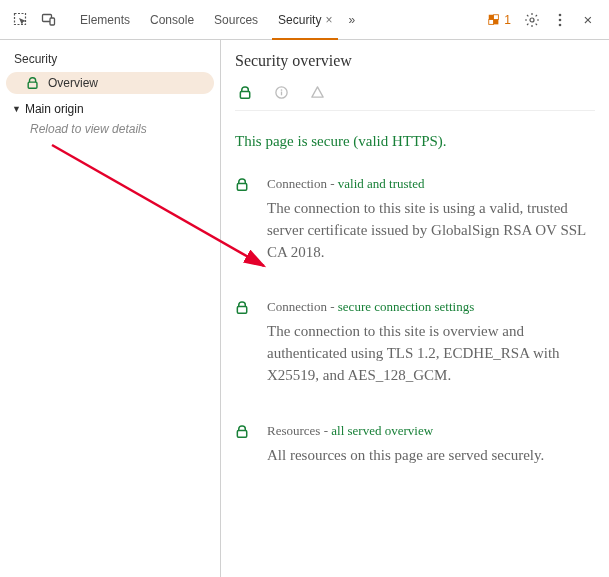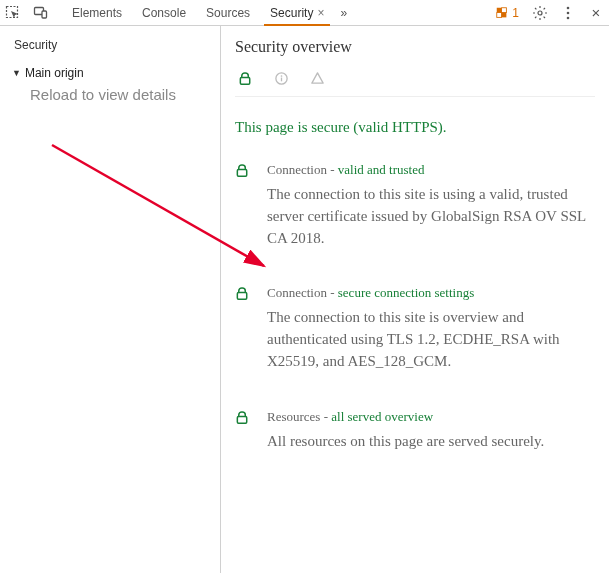--- a/index.html
+++ b/index.html
@@ -21,23 +21,23 @@
     background:#fff;
     width:609px;
     height:577px;
     overflow:hidden;
     position:relative;
   }
   
   .toolbar{
     display:flex;
     align-items:center;
-    height:26px;
+    height:40px;
     border-bottom:1px solid var(--border);
-    padding:0 0;
+    padding:0 8px;
     gap:2px;
     user-select:none;
   }
   .tb-btn{
     width:26px;height:26px;
     display:flex;align-items:center;justify-content:center;
     color:#555;
   }
   .tb-btn svg{width:16px;height:16px;}
   .tabs{display:flex;align-items:stretch;height:100%;margin-left:6px;}
@@ -95,21 +95,22 @@
   .side-sub{
     display:flex;align-items:center;gap:4px;
     padding:8px 12px 2px 12px;
     font-weight:500;
     color:#222;
   }
   .side-sub .tri{font-size:9px;color:#333;}
   .side-detail{
     padding:4px 12px 4px 30px;
     color:var(--faint);
-    font-size:15px;
+    font-size:12px;
+    font-style:italic;
   }
   
   .content{
     flex:1;
     padding:12px 14px;
     overflow:auto;
     font-family:Liberation Serif, serif;
   }
   h1.title{
     font-size:16px;
@@ -248,20 +249,26 @@
         <use href="#dots"></use>
       </svg>
     </div>
   <div class="tb-btn" style="font-size:15px;">×</div>
 </div>
 
 <div class="main">
 
   <div class="sidebar">
     <div class="side-head">Security</div>
+    <div class="side-item selected">
+      <svg viewBox="0 0 16 16">
+          <use href="#lock"></use>
+        </svg>
+      <span>Overview</span>
+    </div>
     <div class="side-sub">
       <span class="tri">▼</span>
       <span>Main origin</span>
     </div>
     <div class="side-detail">Reload to view details</div>
   </div>
 
   <div class="content">
     <h1 class="title">Security overview</h1>
 

